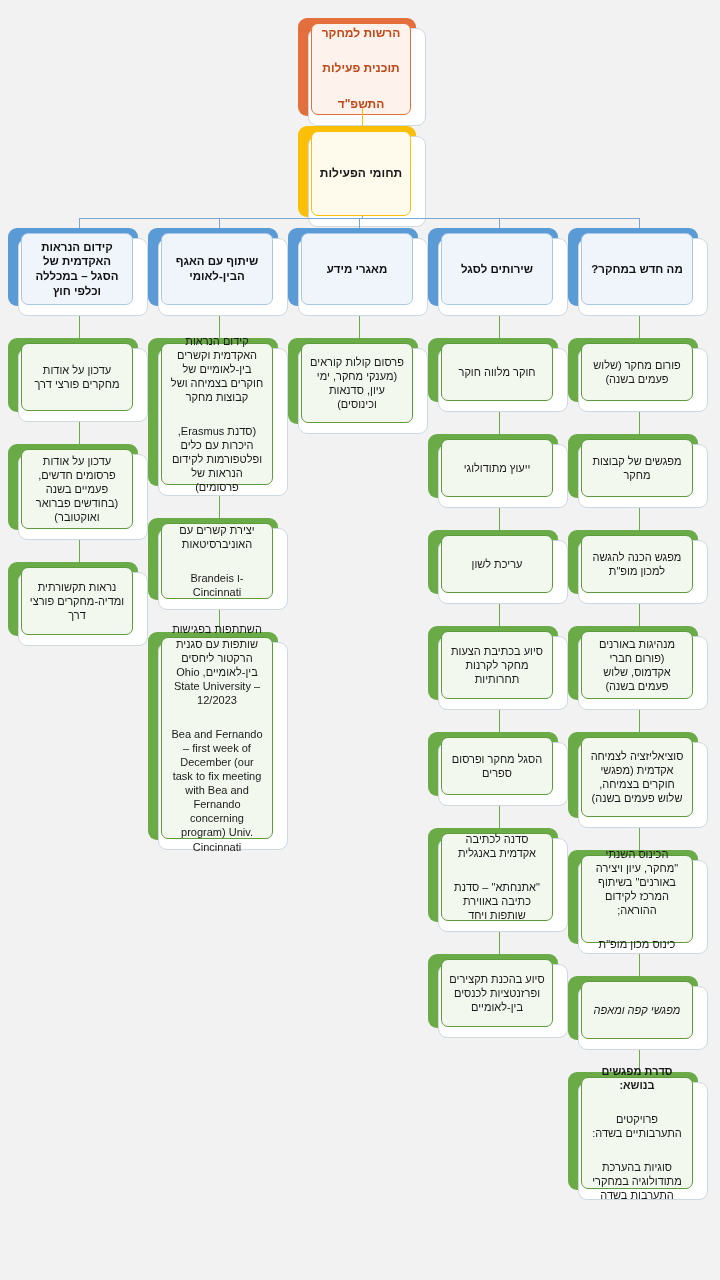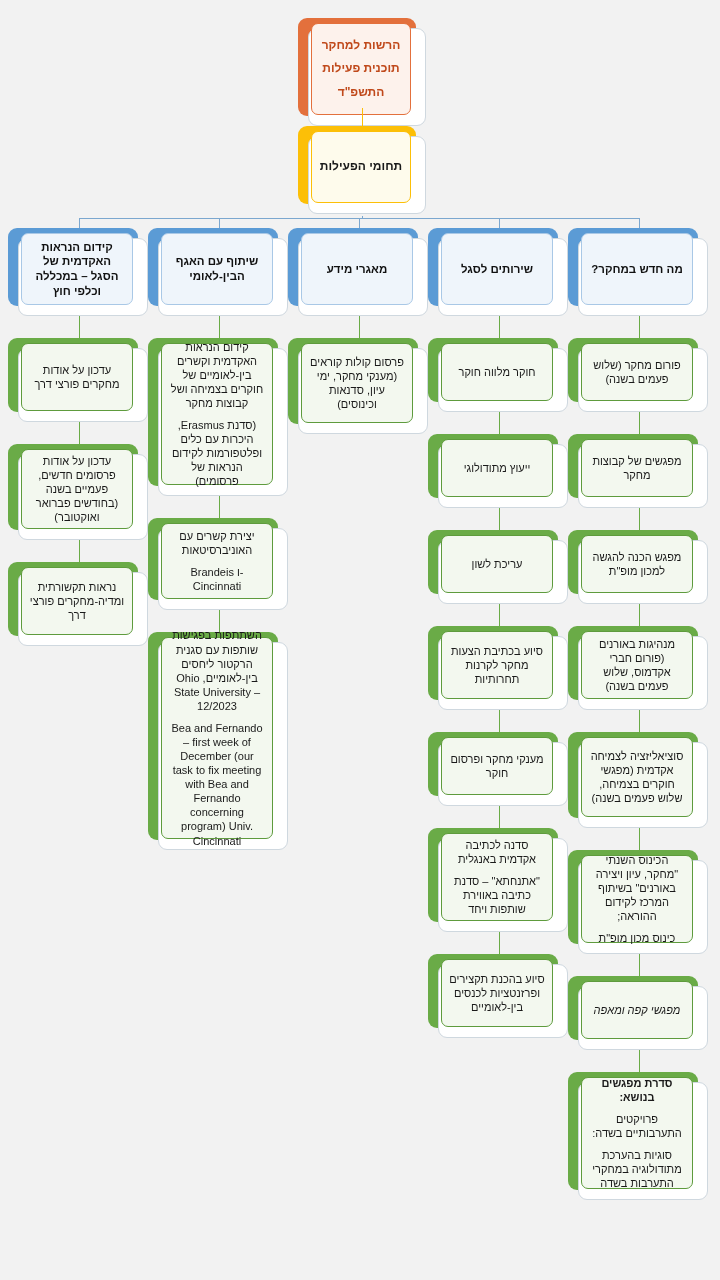--- a/index.html
+++ b/index.html
@@ -42,21 +42,21 @@
     border-radius: 7px;
     display: flex;
     flex-direction: column;
     align-items: center;
     justify-content: center;
     text-align: center;
     padding: 4px 7px;
     line-height: 1.28;
   }
   .node .panel p { margin: 0; }
-  .node .panel p + p { margin-top: 8px; }
+  .node .panel p + p { margin-top: 20px; }
 
   
   .n-root .shadowbox { background: #e3703c; }
   .n-root .panel {
     background: #fdf2ec;
     border: 1px solid #e3703c;
     color: #c0491b;
     font-weight: bold;
     font-size: 12px;
   }
@@ -108,21 +108,21 @@
       <div class="shadowbox"></div>
       <div class="card">
         <div class="panel">
           <p>הרשות למחקר</p>
           <p>תוכנית פעילות</p>
           <p>התשפ"ד</p>
         </div>
       </div>
     </div>
     <div class="conn v yellow" style="left: 362px; top: 108px; width: 1px; height: 18px;"></div>
-    <div class="node n-yellow" style="left: 298px; top: 126px; width: 128px; height: 88px;">
+    <div class="node n-yellow" style="left: 298px; top: 126px; width: 128px; height: 101px;">
       <div class="shadowbox"></div>
       <div class="card">
         <div class="panel">
           <p>תחומי הפעילות</p>
         </div>
       </div>
     </div>
     <div class="conn v blue" style="left: 362px; top: 216px; width: 1px; height: 2px;"></div>
     <div class="conn h blue" style="left: 79px; top: 218px; width: 560px; height: 1px;"></div>
     <div class="conn v blue" style="left: 79px; top: 218px; width: 1px; height: 10px;"></div>
@@ -261,21 +261,21 @@
         <div class="panel">
           <p>סיוע בכתיבת הצעות מחקר לקרנות תחרותיות</p>
         </div>
       </div>
     </div>
     <div class="conn v green" style="left: 499px; top: 710px; width: 1px; height: 28px;"></div>
     <div class="node n-green" style="left: 428px; top: 732px; width: 140px; height: 74px;">
       <div class="shadowbox"></div>
       <div class="card">
         <div class="panel">
-          <p>מענקי מחקר ופרסום חוקר</p>
+          <p>הסגל מחקר ופרסום ספרים</p>
         </div>
       </div>
     </div>
     <div class="conn v green" style="left: 499px; top: 806px; width: 1px; height: 28px;"></div>
     <div class="node n-green" style="left: 428px; top: 828px; width: 140px; height: 104px;">
       <div class="shadowbox"></div>
       <div class="card">
         <div class="panel">
           <p>סדנה לכתיבה אקדמית באנגלית</p>
           <p>"אתנחתא" – סדנת כתיבה באווירת שותפות ויחד</p>

